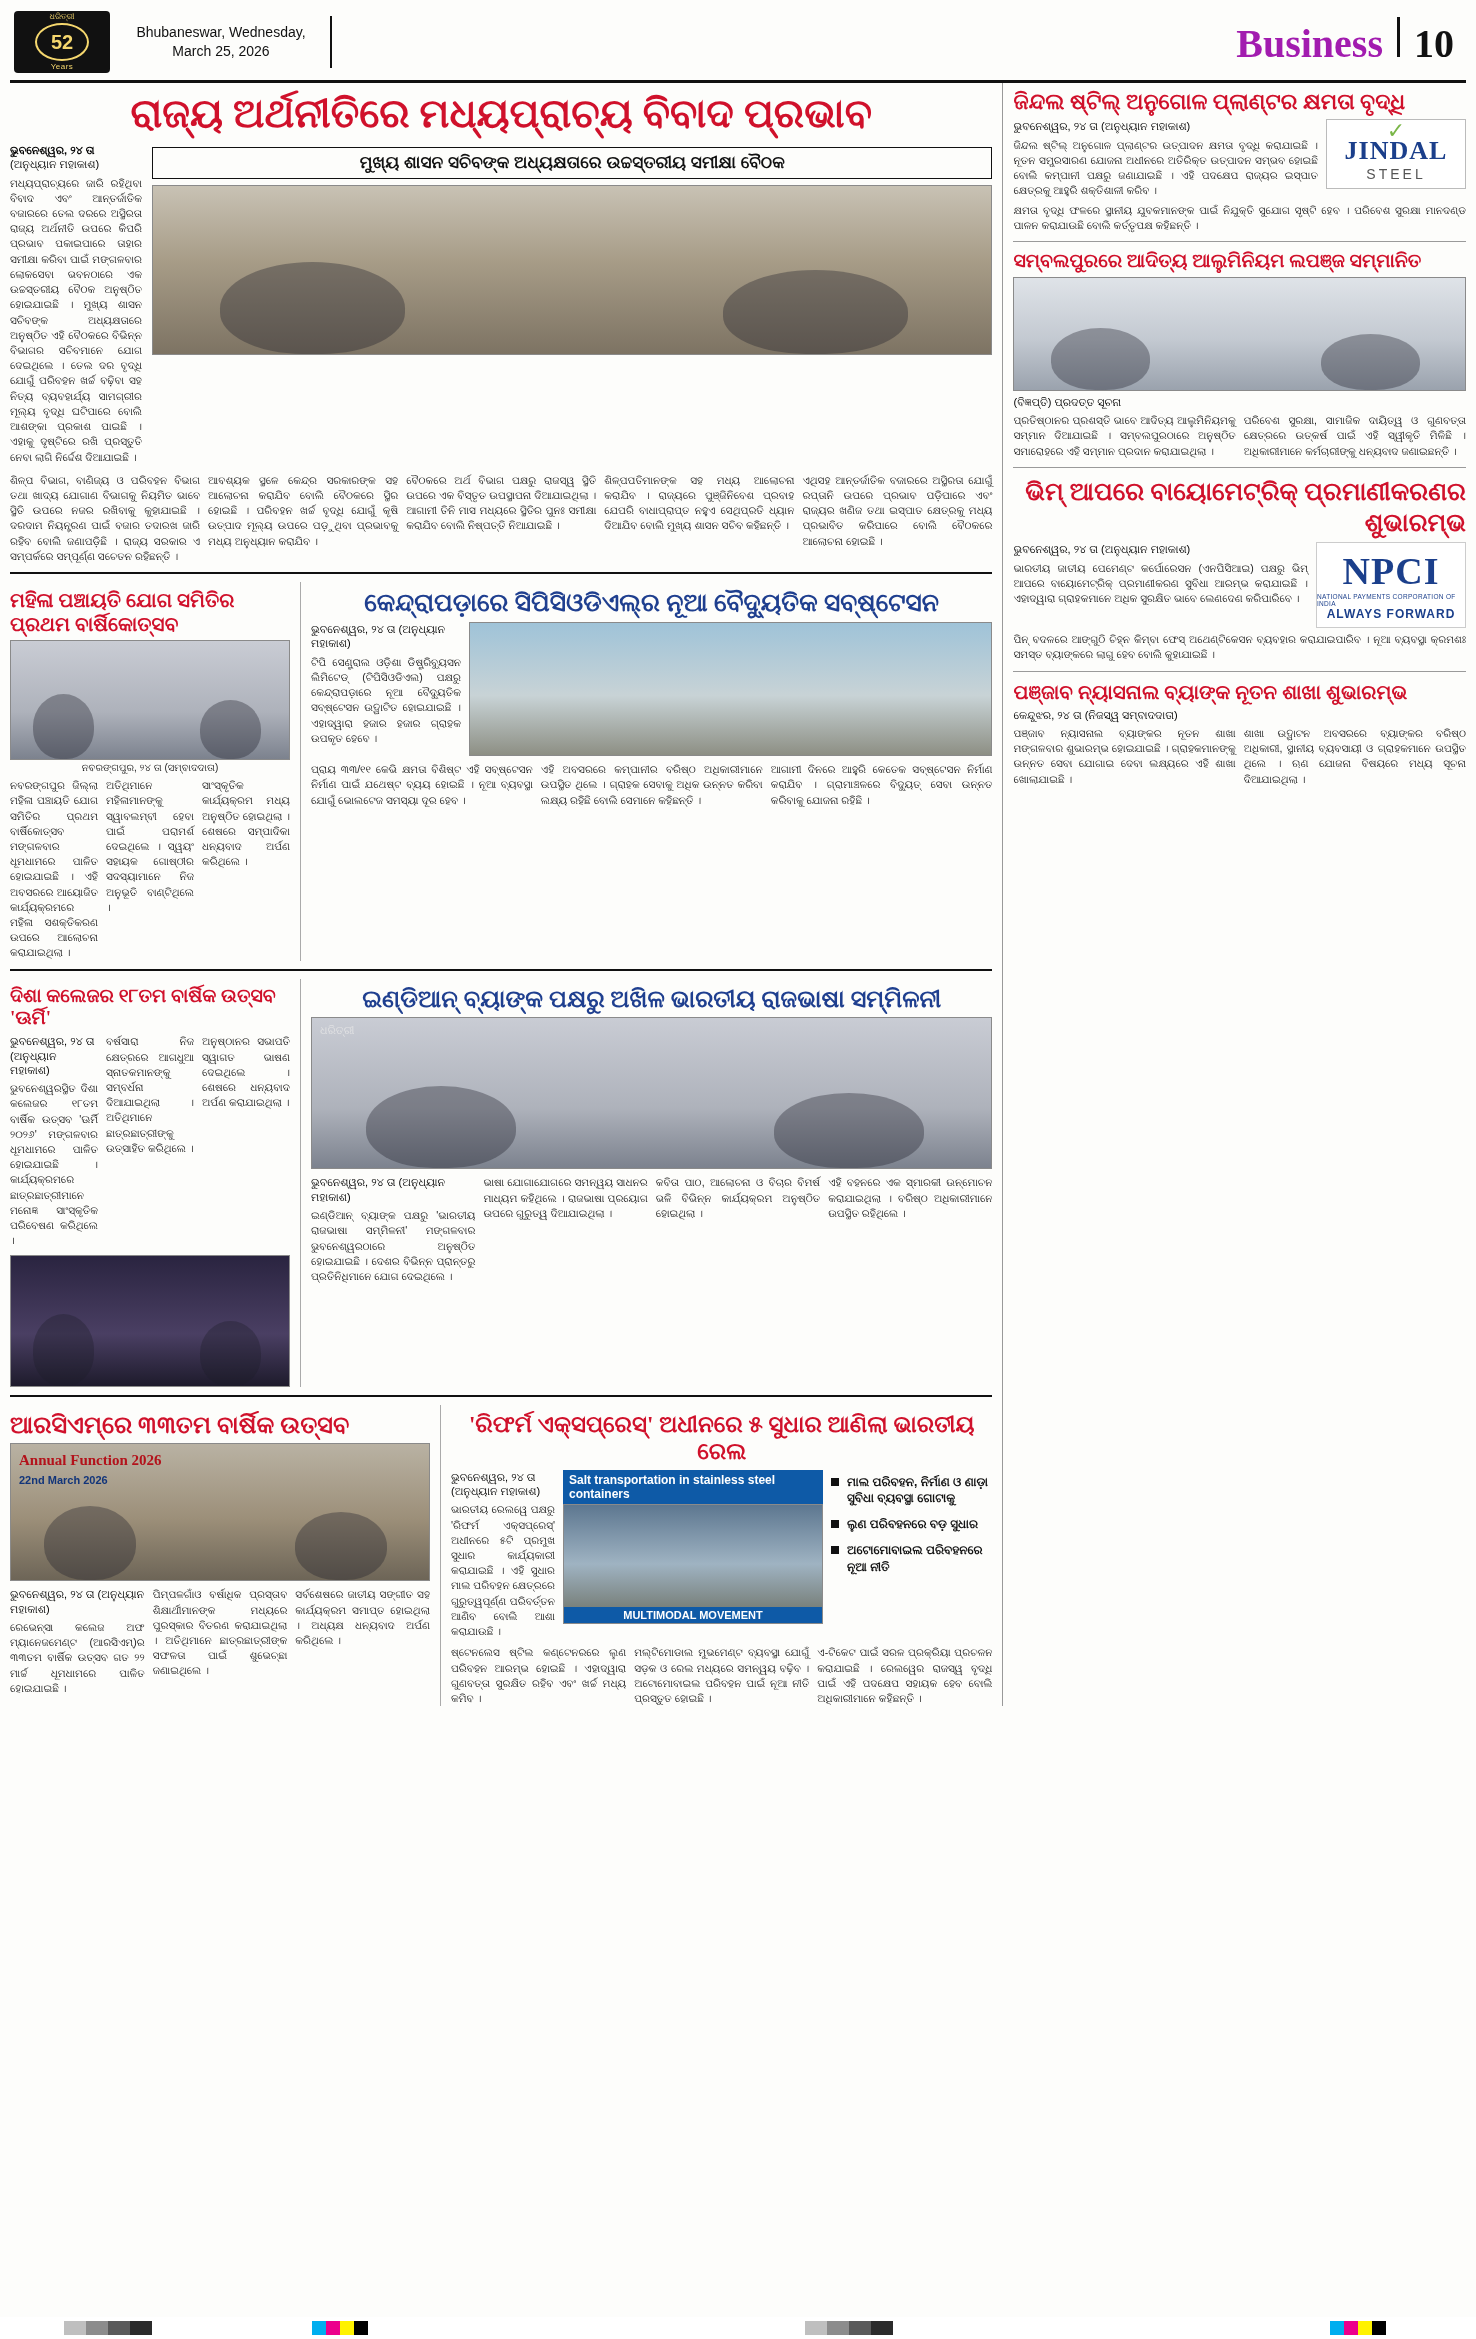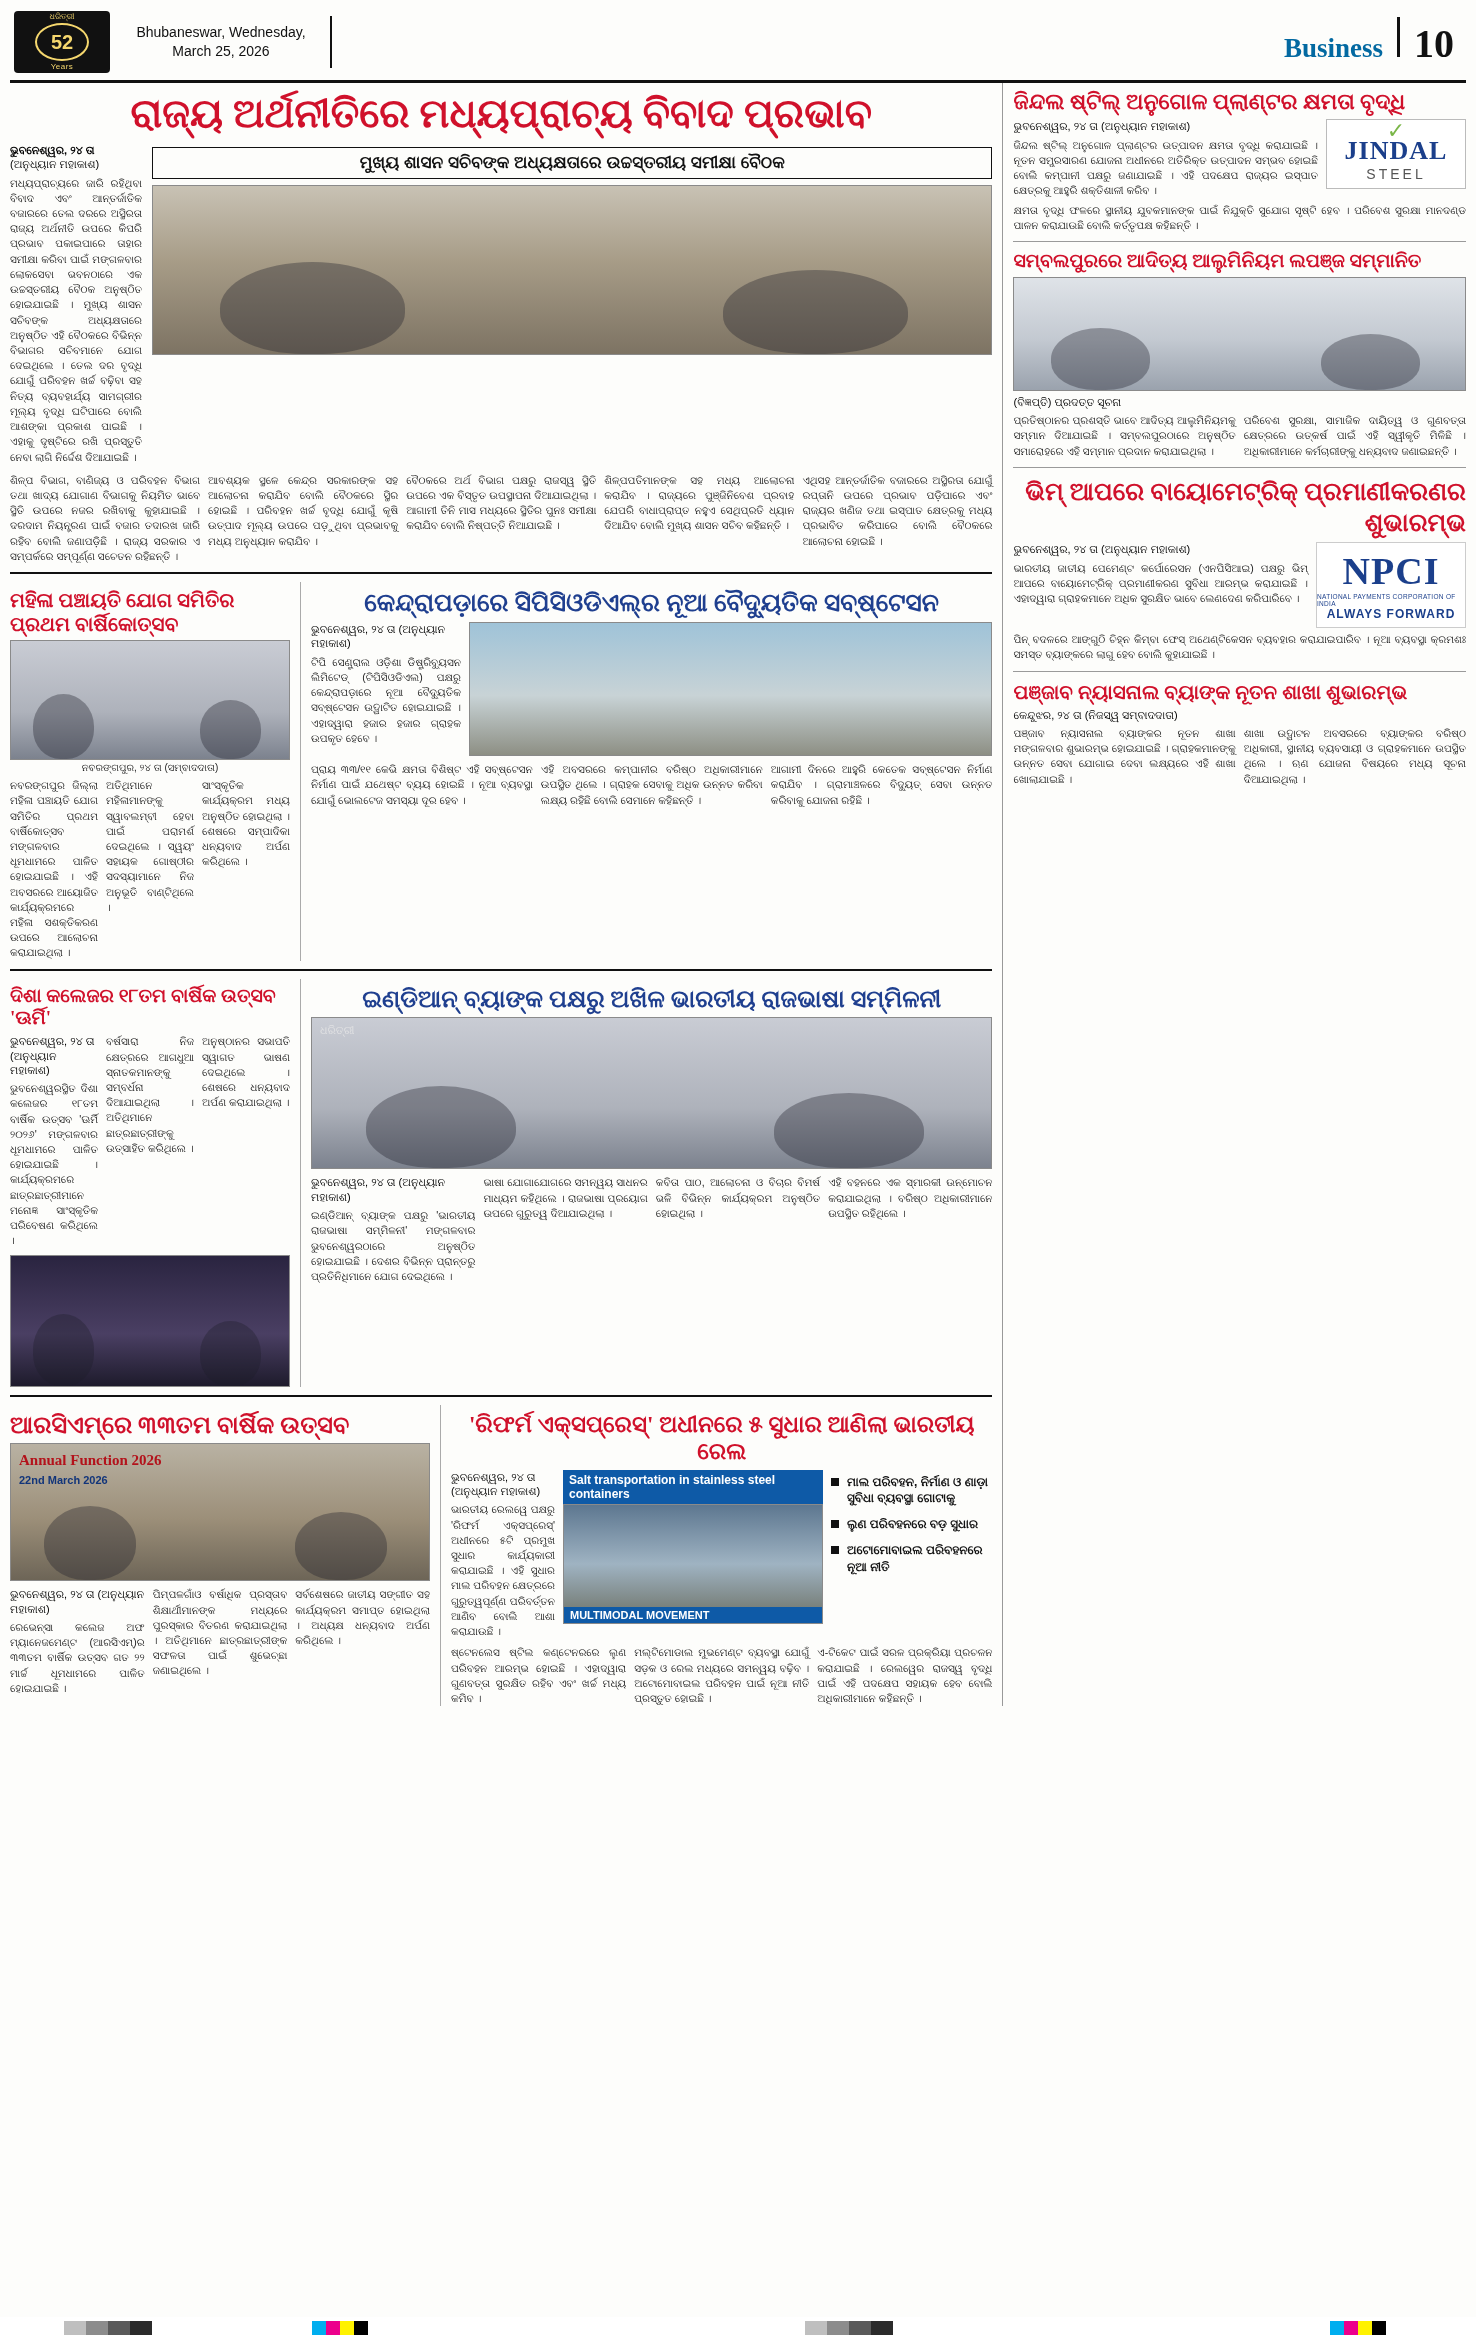--- a/index.html
+++ b/index.html
@@ -21,21 +21,21 @@
   }
   .logo .yrs{font-size:8px;letter-spacing:.5px;margin-top:2px;}
   .logo .top{font-size:8px;margin-bottom:1px;}
   .dateline{
     margin-left:16px;font-size:14px;line-height:1.35;text-align:center;width:190px;color:#111;
   }
   .vrule{width:2px;background:#111;height:52px;margin-left:14px;}
   .section-title{
     margin-left:auto;display:flex;align-items:baseline;gap:14px;padding-right:8px;
   }
-  .section-title .name{font-family:"Liberation Serif",serif;font-size:27px;font-weight:bold;color:#0369a1;text-align:right;}
+  .section-title .name{font-family:"Liberation Serif",serif;font-size:40px;font-weight:bold;color:#a21caf;text-align:right;}
   .section-title .bar{width:3px;height:40px;background:#111;display:inline-block;}
   .section-title .num{font-family:"Liberation Serif",serif;font-size:40px;font-weight:bold;color:#111;}
   .rule{height:3px;background:#111;margin:2px 10px 0 10px;}
 
   
   .content{display:flex;padding:0 10px;box-sizing:border-box;}
   .left{width:990px;}
   .right{width:456px;margin-left:10px;border-left:1px solid #999;padding-left:10px;}
 
   .headline-main{
@@ -307,21 +307,21 @@
 
         <div style="flex:1;border-left:1px solid #aaa;padding-left:10px;">
           <div class="headline-red" style="font-size:23px;text-align:center;">'ରିଫର୍ମ ଏକ୍ସପ୍ରେସ୍' ଅଧୀନରେ ୫ ସୁଧାର ଆଣିଲା ଭାରତୀୟ ରେଲ</div>
           <div style="display:flex;gap:8px;margin-top:4px;">
             <div style="width:104px;">
               <div class="dateline-small">ଭୁବନେଶ୍ୱର, ୨୪ ତା (ଅନୁଧ୍ୟାନ ମହାକାଶ)</div>
               <div class="body-text">ଭାରତୀୟ ରେଲୱେ ପକ୍ଷରୁ 'ରିଫର୍ମ ଏକ୍ସପ୍ରେସ୍' ଅଧୀନରେ ୫ଟି ପ୍ରମୁଖ ସୁଧାର କାର୍ଯ୍ୟକାରୀ କରାଯାଇଛି । ଏହି ସୁଧାର ମାଲ ପରିବହନ କ୍ଷେତ୍ରରେ ଗୁରୁତ୍ୱପୂର୍ଣ୍ଣ ପରିବର୍ତ୍ତନ ଆଣିବ ବୋଲି ଆଶା କରାଯାଉଛି ।</div>
             </div>
             <div style="width:260px;">
               <div class="salt-banner">Salt transportation in stainless steel containers</div>
-              <div class="photo rail" style="height:118px;position:relative;">
+              <div class="photo rail" style="height:118px;position:relative;text-align:center;">
                 <div class="salt-banner2" style="position:absolute;left:0;bottom:0;right:0;">MULTIMODAL MOVEMENT</div>
               </div>
             </div>
             <div style="flex:1;">
               <ul class="bullets">
                 <li>ମାଲ ପରିବହନ, ନିର୍ମାଣ ଓ ଣାଡ଼ା ସୁବିଧା ବ୍ୟବସ୍ଥା ଗୋଟାକୁ</li>
                 <li>ଲୁଣ ପରିବହନରେ ବଡ଼ ସୁଧାର</li>
                 <li>ଅଟୋମୋବାଇଲ ପରିବହନରେ ନୂଆ ନୀତି</li>
               </ul>
             </div>

